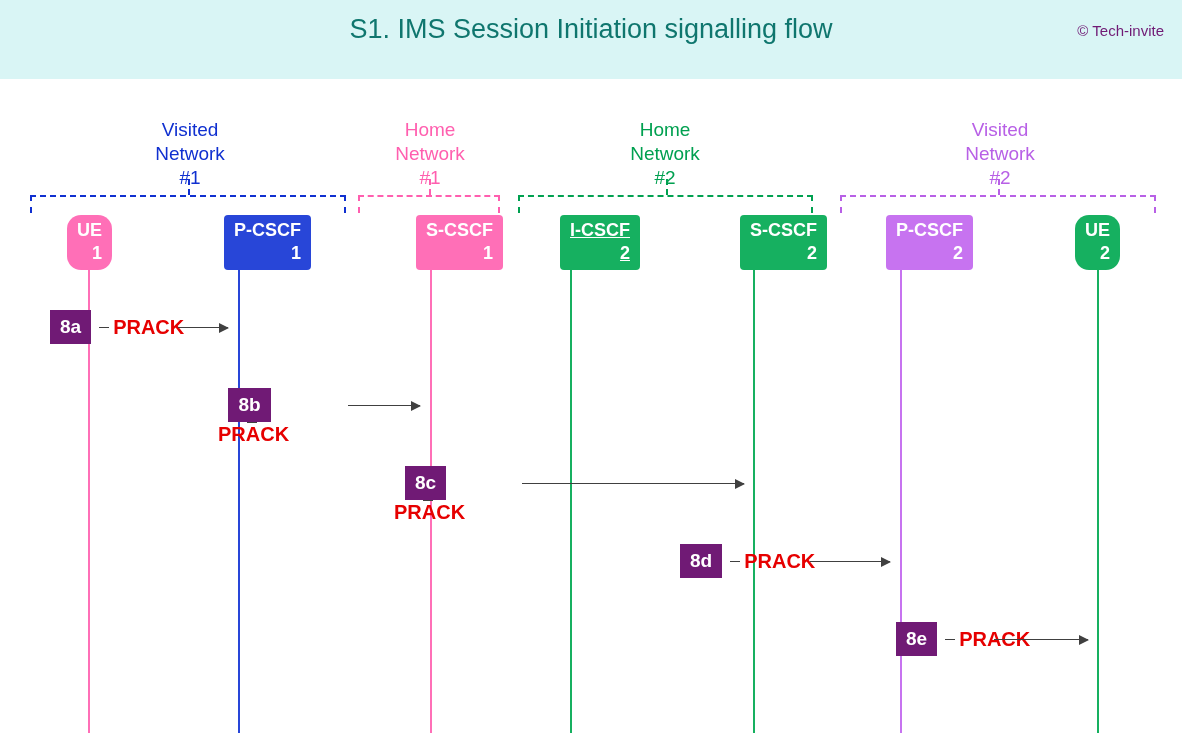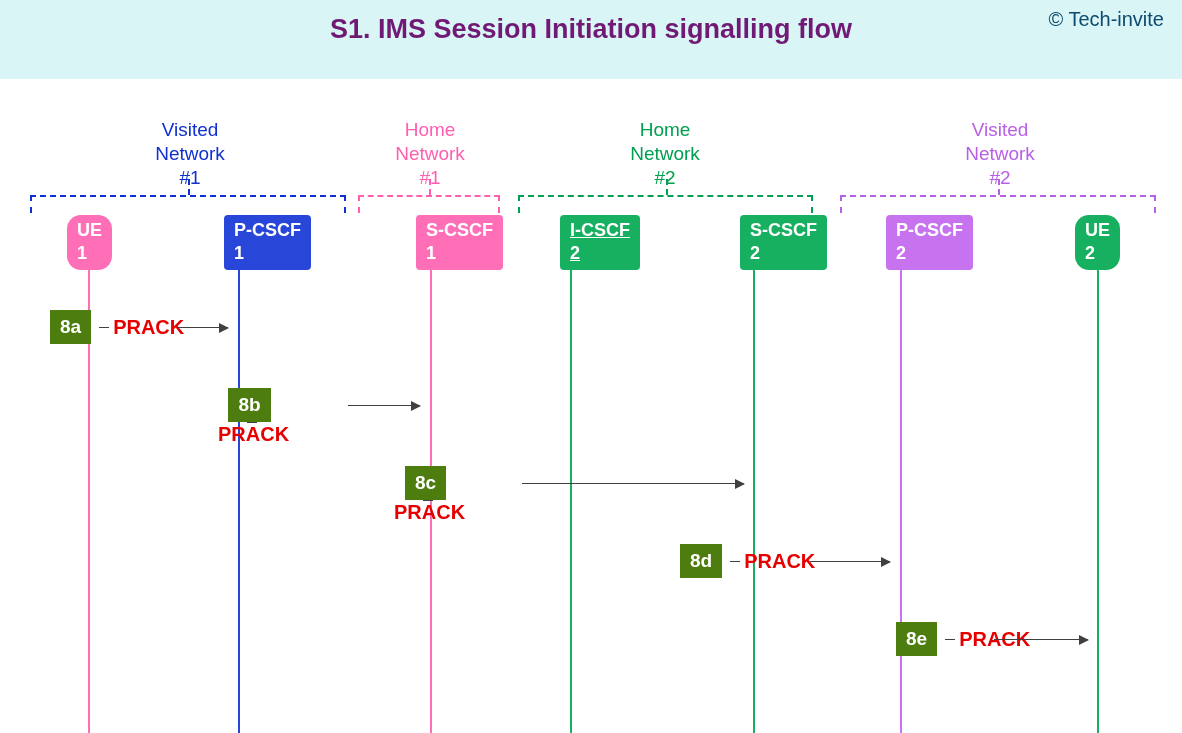--- a/index.html
+++ b/index.html
@@ -12,29 +12,29 @@
     overflow: hidden;
   }
   .header {
     background: #d9f5f5;
     padding: 14px 20px 20px 20px;
     text-align: center;
     position: relative;
   }
   .copyright {
     position: absolute;
-    top: 8px;
+    top: 22px;
     right: 18px;
-    color: #0c4a6e;
-    font-size: 20px;
+    color: #701a75;
+    font-size: 15px;
   }
   .title {
-    color: #701a75;
+    color: #0f766e;
     font-size: 27px;
-    font-weight: bold;
+    font-weight: normal;
     margin-bottom: 14px;
   }
   .subtitle {
     color: #808080;
     font-size: 21px;
   }
   .diagram {
     position: absolute;
     top: 100px;
     left: 0;
@@ -65,41 +65,41 @@
     height: 16px;
     border-left: 2px dashed;
     border-color: inherit;
   }
   .node-box {
     position: absolute;
     top: 115px;
     color: #fff;
     font-size: 18px;
     font-weight: bold;
-    text-align: left;
+    text-align: right;
     line-height: 1.25;
     padding: 4px 10px 6px 10px;
     border-radius: 4px;
   }
   .node-box.square { border-radius: 4px; margin-left: 24px; }
   .node-box.round { border-radius: 14px; }
   .lifeline {
     position: absolute;
     top: 168px;
     width: 0;
     height: 480px;
     border-left: 2px solid;
   }
   .msg-row {
     position: absolute;
     display: flex;
     align-items: center;
   }
   .msg-tag {
-    background: #4d7c0f;
+    background: #701a75;
     color: #fff;
     font-size: 19px;
     font-weight: bold;
     padding: 6px 10px;
     margin-right: 8px;
   }
   .msg-text {
     color: #e60000;
     font-size: 20px;
     font-weight: bold;

